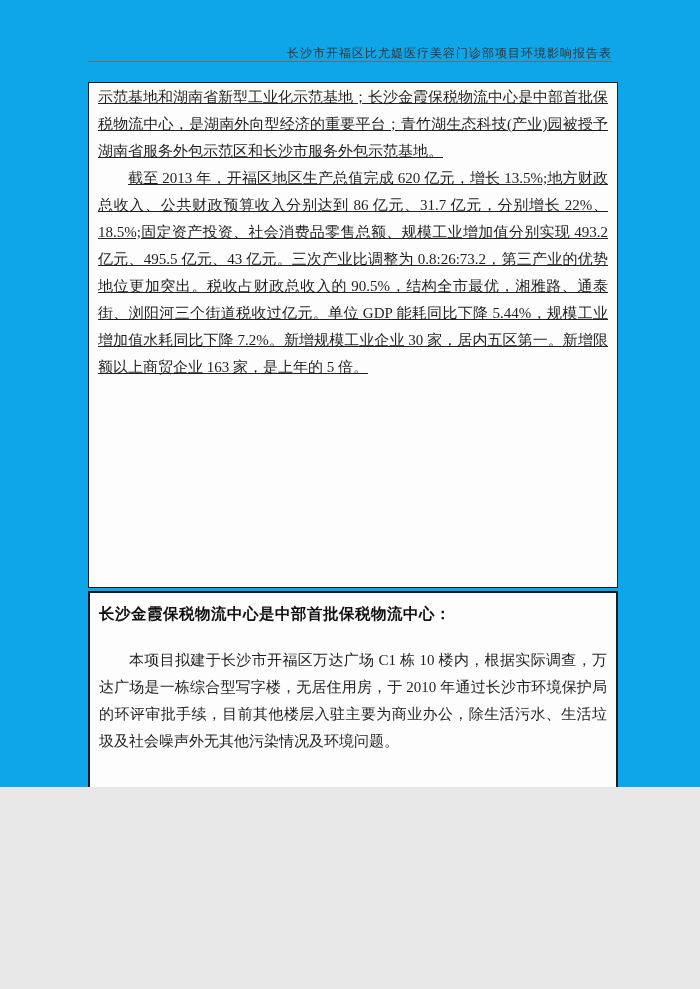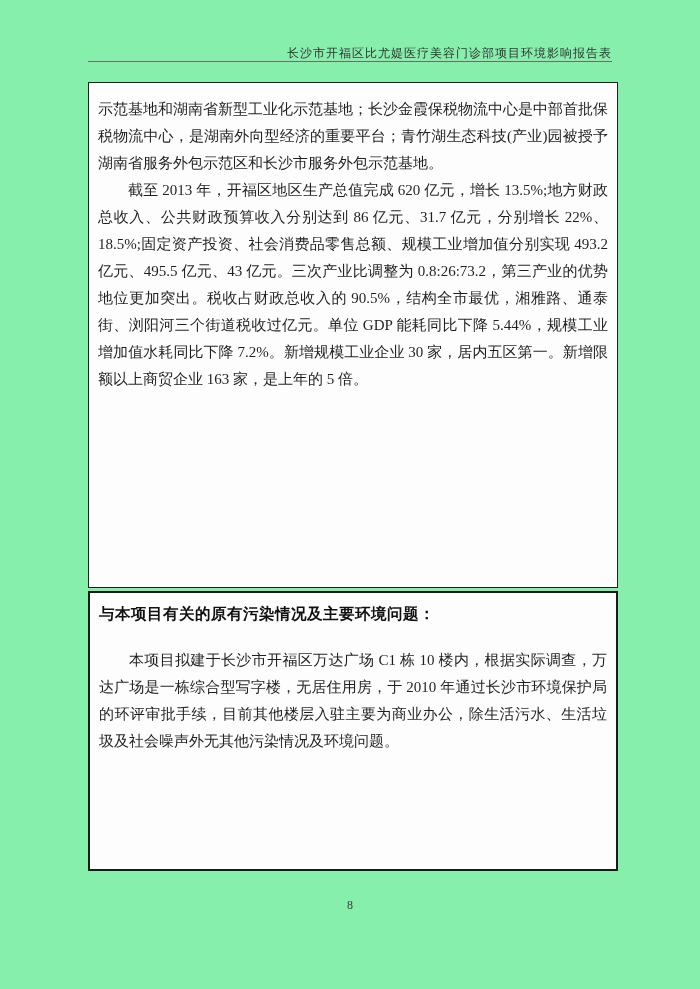--- a/index.html
+++ b/index.html
@@ -3,23 +3,23 @@
 <meta charset="utf-8">
 <style>
   html, body {
     margin: 0;
     padding: 0;
     background: #e8e8e8;
   }
   .page {
     position: relative;
     width: 700px;
-    height: 989px;
+    height: 787px;
     margin: 0 auto;
-    background: #86efac;
+    background: #0ea5e9;
     font-family: "Liberation Serif", "DejaVu Serif", serif;
     color: #212121;
     overflow: hidden;
   }
   .header-title {
     position: absolute;
     top: 45px;
     right: 88px;
     font-size: 12px;
     letter-spacing: 1px;
@@ -38,21 +38,22 @@
     position: absolute;
     left: 88px;
     width: 530px;
     box-sizing: border-box;
     background: #fdfdfd;
   }
   .cell-economy {
     top: 82px;
     height: 506px;
     border: 1.5px solid #1f1f1f;
-    padding: 13px 9px 0 9px;
+    padding: 1px 9px 0 9px;
+    text-decoration: underline;
   }
   .cell-pollution {
     top: 591px;
     height: 280px;
     border: 2px solid #1a1a1a;
     padding: 5px 9px 0 9px;
   }
   .para {
     margin: 0;
     font-size: 15px;
@@ -93,19 +94,19 @@
   <div class="header-title">长沙市开福区比尤媞医疗美容门诊部项目环境影响报告表</div>
 
   <div class="header-rule"></div>
 
   <div class="cell cell-economy">
     <p class="para">示范基地和湖南省新型工业化示范基地；长沙金霞保税物流中心是中部首批保税物流中心，是湖南外向型经济的重要平台；青竹湖生态科技(产业)园被授予湖南省服务外包示范区和长沙市服务外包示范基地。</p>
     <p class="para indent">截至 2013 年，开福区地区生产总值完成 620 亿元，增长 13.5%;地方财政总收入、公共财政预算收入分别达到 86 亿元、31.7 亿元，分别增长 22%、18.5%;固定资产投资、社会消费品零售总额、规模工业增加值分别实现 493.2 亿元、495.5 亿元、43 亿元。三次产业比调整为 0.8:26:73.2，第三产业的优势地位更加突出。税收占财政总收入的 90.5%，结构全市最优，湘雅路、通泰街、浏阳河三个街道税收过亿元。单位 GDP 能耗同比下降 5.44%，规模工业增加值水耗同比下降 7.2%。新增规模工业企业 30 家，居内五区第一。新增限额以上商贸企业 163 家，是上年的 5 倍。</p>
   </div>
 
   <div class="cell cell-pollution">
-    <h2 class="section-heading">与本项目有关的原有污染情况及主要环境问题：</h2>
+    <h2 class="section-heading">长沙金霞保税物流中心是中部首批保税物流中心：</h2>
     <p class="para indent">本项目拟建于长沙市开福区万达广场 C1 栋 10 楼内，根据实际调查，万达广场是一栋综合型写字楼，无居住用房，于 2010 年通过长沙市环境保护局的环评审批手续，目前其他楼层入驻主要为商业办公，除生活污水、生活垃圾及社会噪声外无其他污染情况及环境问题。</p>
   </div>
 
   <div class="page-number">8</div>
 
 </div>
 
 </body></html>

